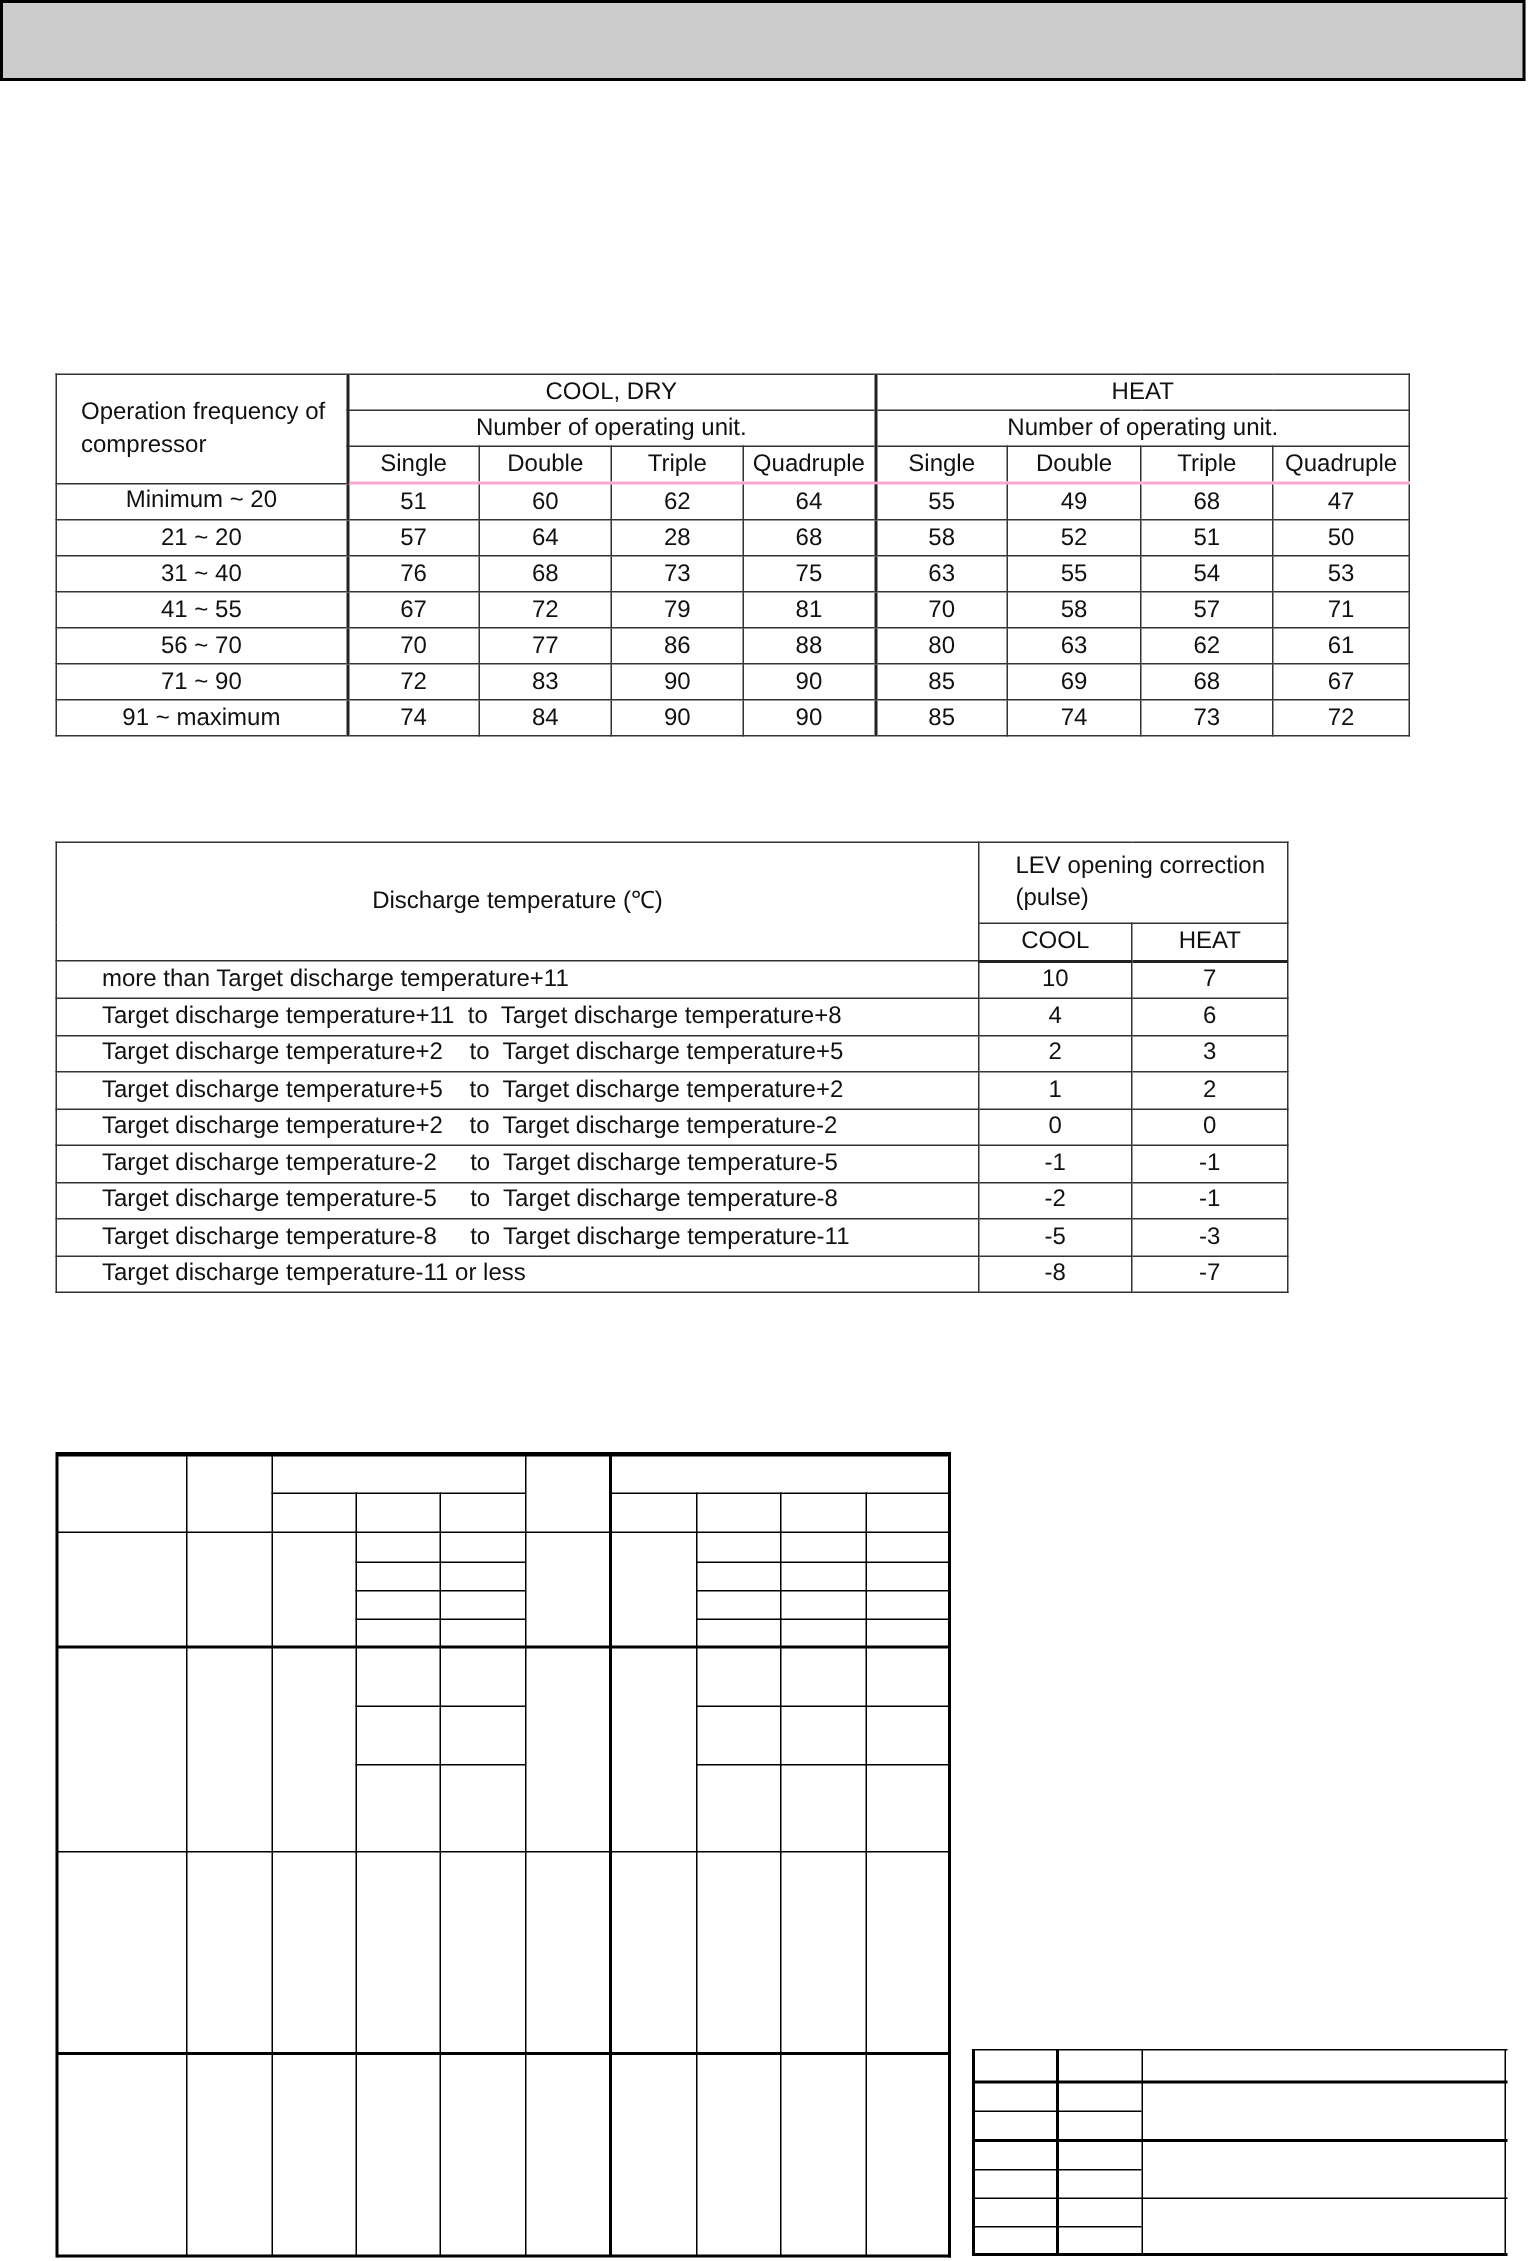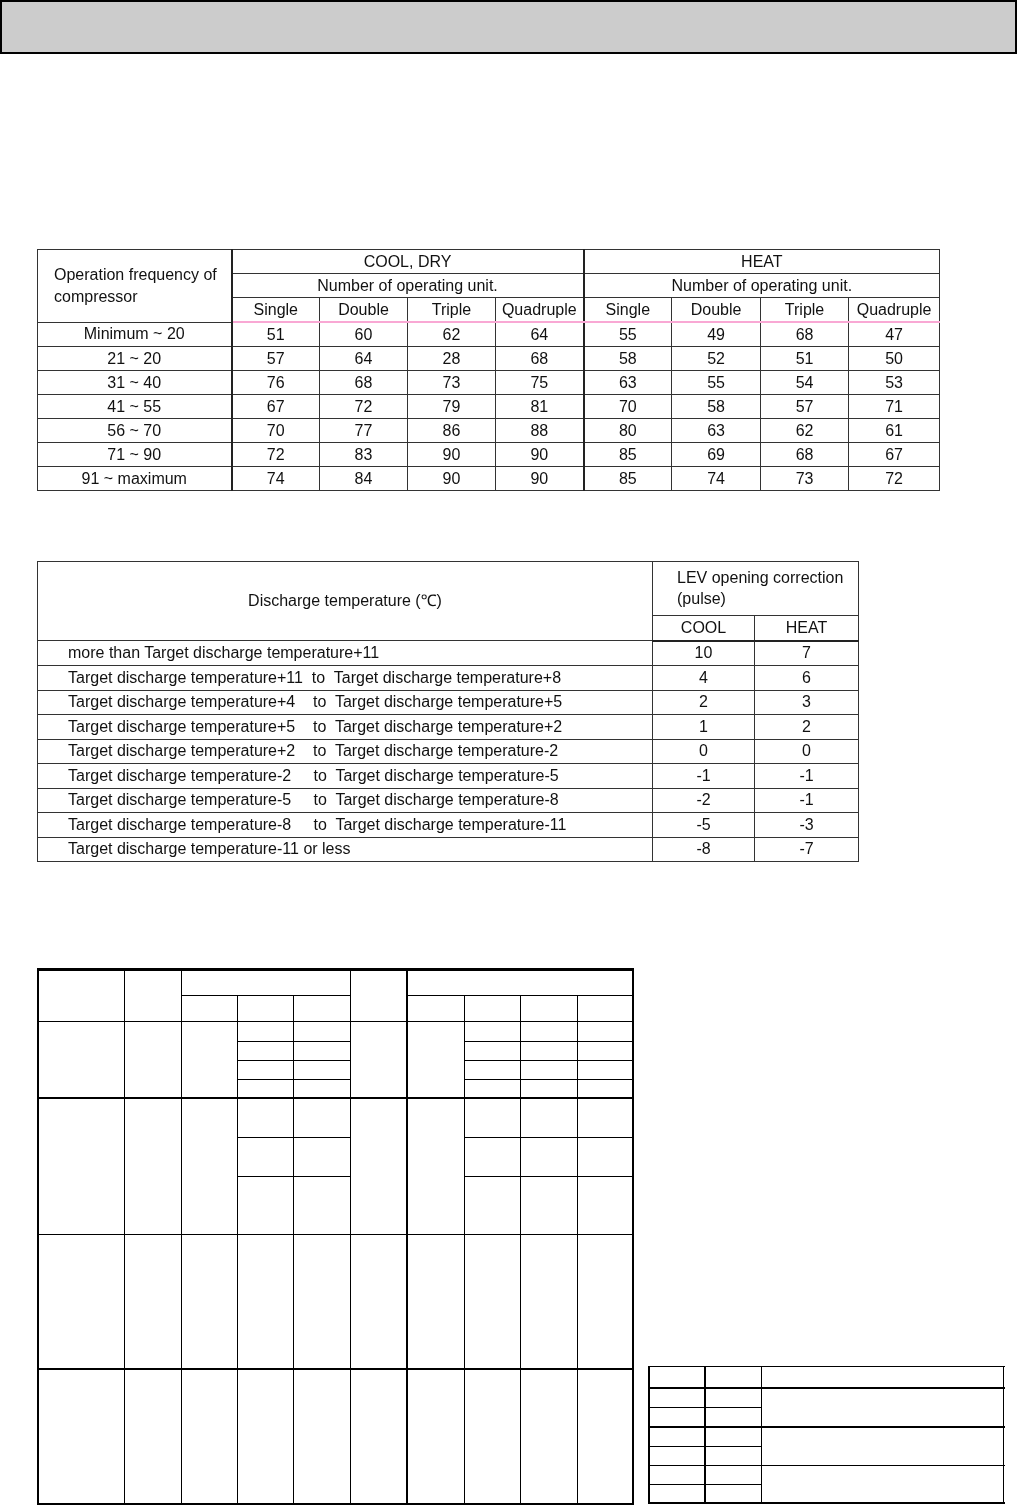--- a/index.html
+++ b/index.html
@@ -169,21 +169,21 @@
     <td class="desc">more than Target discharge temperature+11</td>
     <td>10</td>
     <td>7</td>
   </tr>
   <tr>
     <td class="desc" style="white-space:pre">Target discharge temperature+11  to  Target discharge temperature+8</td>
     <td>4</td>
     <td>6</td>
   </tr>
   <tr>
-    <td class="desc" style="white-space:pre">Target discharge temperature+4    to  Target discharge temperature+5</td>
+    <td class="desc" style="white-space:pre">Target discharge temperature+2    to  Target discharge temperature+5</td>
     <td>2</td>
     <td>3</td>
   </tr>
   <tr>
     <td class="desc" style="white-space:pre">Target discharge temperature+5    to  Target discharge temperature+2</td>
     <td>1</td>
     <td>2</td>
   </tr>
   <tr>
     <td class="desc" style="white-space:pre">Target discharge temperature+2    to  Target discharge temperature-2</td>

